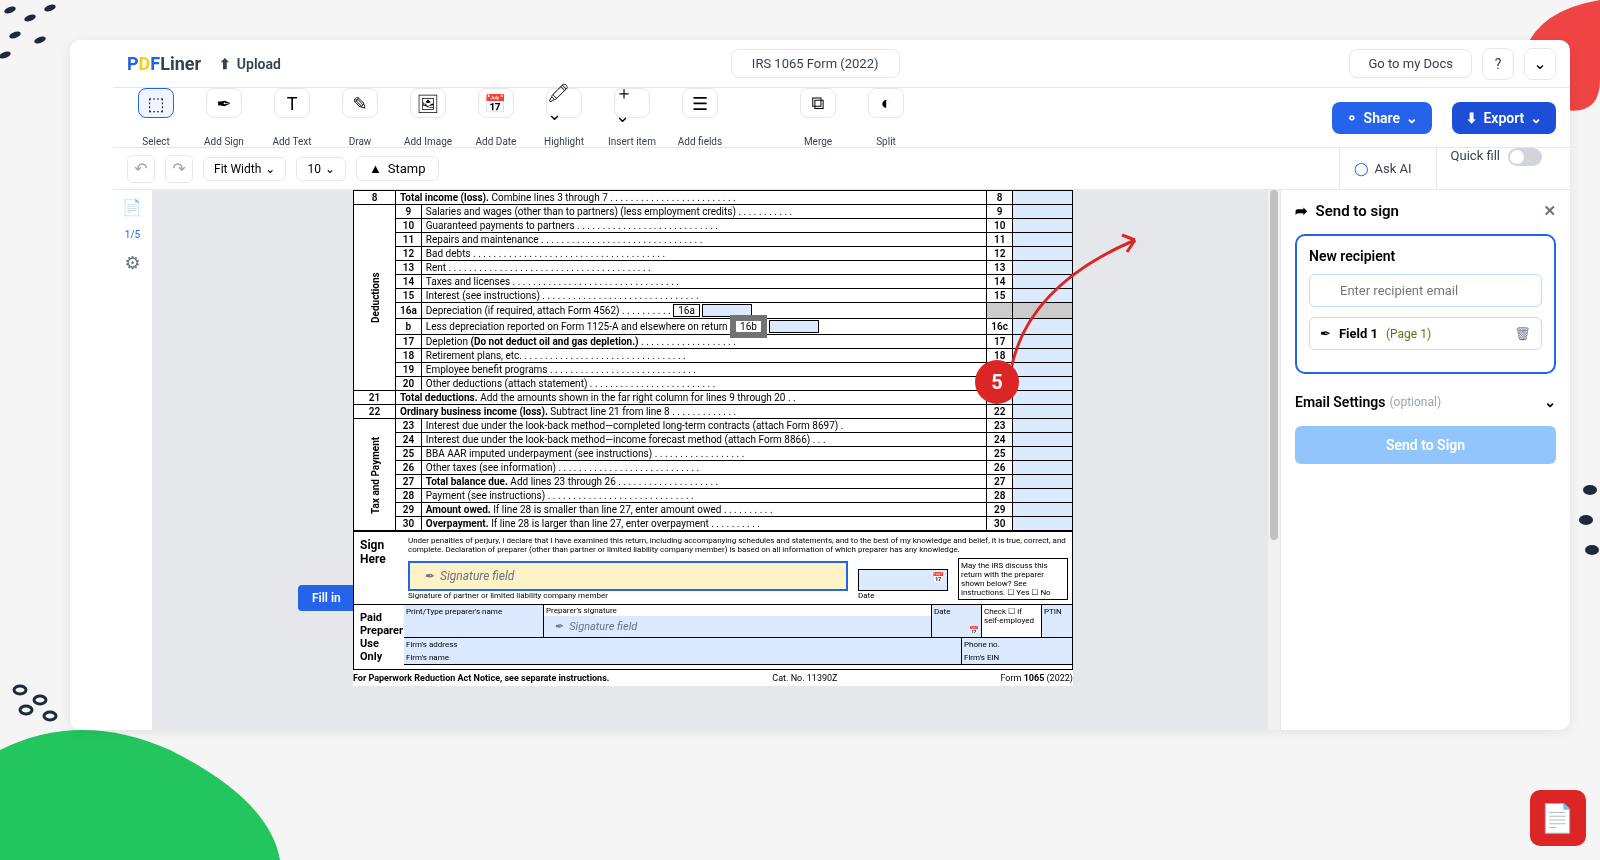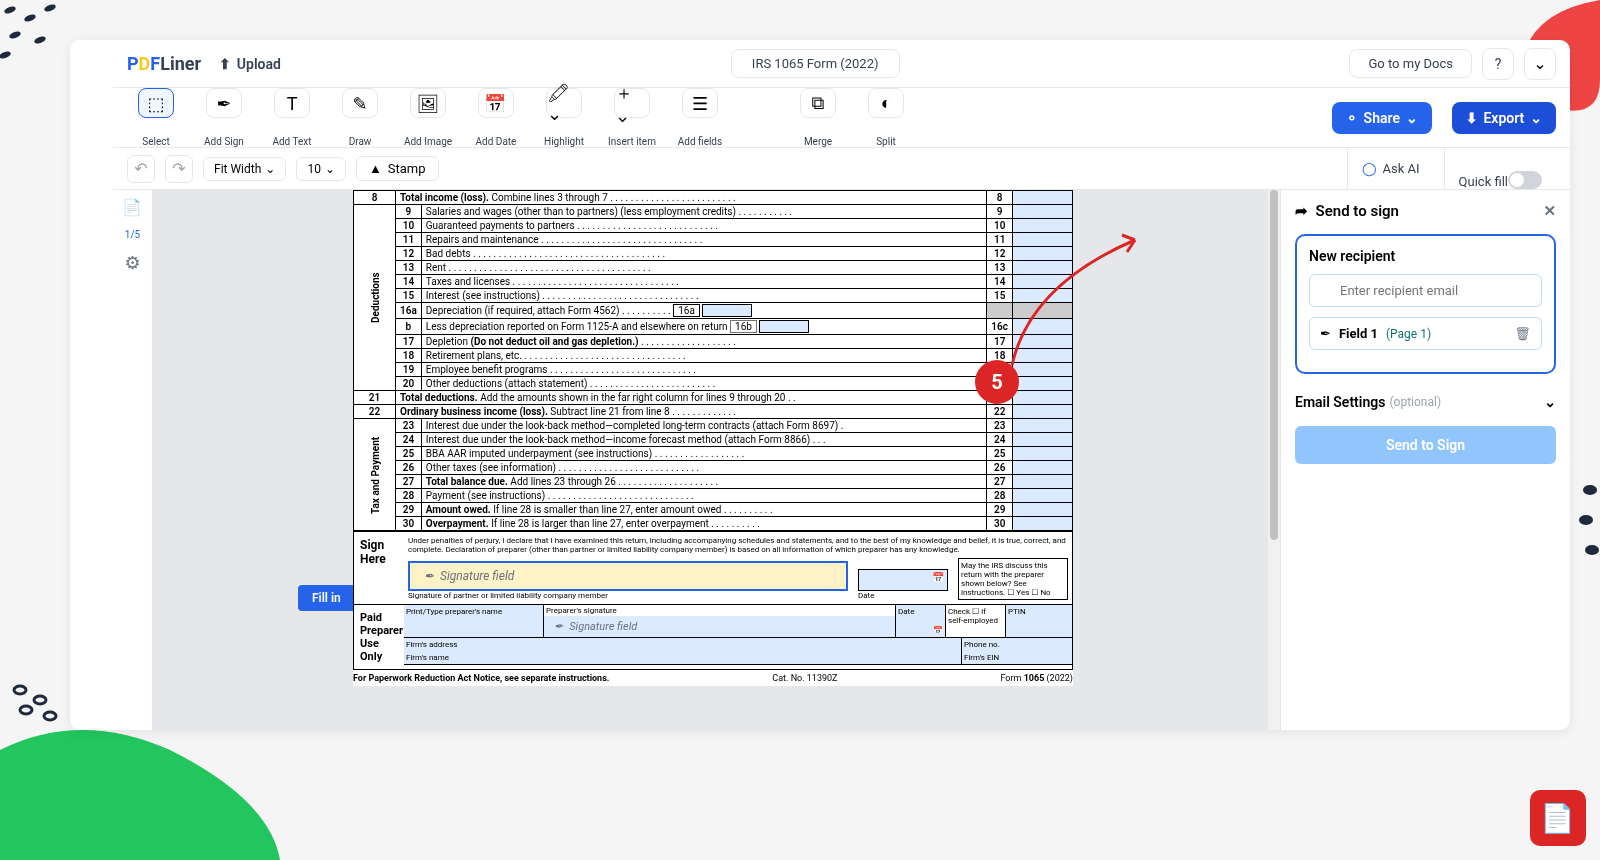--- a/index.html
+++ b/index.html
@@ -21,41 +21,41 @@
 .tool-lbl { font-size: 10px; color: #374151; margin-top: 18px; }
 .toolbar-spacer { flex: 1; }
 .share-btn { background: #2563eb; color: #fff; border-radius: 8px; padding: 8px 14px; font-size: 14px; font-weight: 600; display: flex; align-items: center; gap: 6px; cursor: pointer; }
 .export-btn { background: #1d4ed8; color: #fff; border-radius: 8px; padding: 8px 14px; font-size: 14px; font-weight: 600; display: flex; align-items: center; gap: 6px; cursor: pointer; margin-left: 10px; }
 .subbar { display: flex; align-items: center; height: 42px; padding: 0 14px; border-bottom: 1px solid #e5e7eb; gap: 10px; }
 .undo, .redo { width: 28px; height: 28px; border: 1px solid #e5e7eb; border-radius: 6px; display: flex; align-items: center; justify-content: center; color: #9ca3af; cursor: pointer; }
 .dd { padding: 4px 10px; border: 1px solid #e5e7eb; border-radius: 6px; font-size: 12px; display: flex; align-items: center; gap: 4px; cursor: pointer; }
 .stamp-btn { padding: 4px 12px; border: 1px solid #e5e7eb; border-radius: 6px; font-size: 13px; display: flex; align-items: center; gap: 6px; cursor: pointer; }
 .subbar-spacer { flex: 1; }
 .askai { display: flex; align-items: center; gap: 6px; font-size: 13px; color: #374151; padding: 0 14px; border-left: 1px solid #e5e7eb; height: 100%; cursor: pointer; }
-.quickfill { display: flex; align-items: flex-end; font-size: 13px; color: #374151; padding: 0 14px; border-left: 1px solid #e5e7eb; height: 100%; }
+.quickfill { display: flex; align-items: flex-start; gap: 8px; font-size: 13px; color: #374151; padding: 0 14px; border-left: 1px solid #e5e7eb; height: 100%; }
 .toggle { width: 34px; height: 18px; background: #d1d5db; border-radius: 9px; position: relative; cursor: pointer; }
 .toggle::after { content: ''; position: absolute; width: 14px; height: 14px; background: #fff; border-radius: 50%; top: 2px; left: 2px; }
 .main { display: flex; height: calc(100% - 150px); }
 .leftbar { width: 40px; border-right: 1px solid #e5e7eb; display: flex; flex-direction: column; align-items: center; padding-top: 8px; gap: 12px; }
 .page-ind { font-size: 10px; color: #2563eb; text-align: center; }
 .gear { font-size: 18px; color: #6b7280; cursor: pointer; }
 .canvas { flex: 1; background: #e5e7eb; position: relative; overflow: hidden; }
 .page { position: absolute; left: 200px; top: 0; width: 720px; background: #fff; font-size: 10px; }
 .scrollbar-track { position: absolute; right: 0; top: 0; width: 12px; height: 100%; background: #f1f1f1; }
 .scrollbar-thumb { position: absolute; right: 2px; top: 0; width: 8px; background: #c1c1c1; border-radius: 4px; }
 .sendpanel { width: 290px; border-left: 1px solid #e5e7eb; padding: 12px 14px; }
 .sp-head { display: flex; align-items: center; gap: 8px; font-weight: 600; font-size: 15px; margin-bottom: 14px; }
 .sp-close { margin-left: auto; cursor: pointer; color: #6b7280; }
 .recip-card { border: 2px solid #2563eb; border-radius: 10px; padding: 12px; }
 .recip-title { font-weight: 600; font-size: 14px; margin-bottom: 10px; }
 .recip-input { width: 100%; border: 1px solid #bfdbfe; border-radius: 6px; padding: 8px 10px 8px 30px; font-size: 13px; position: relative; }
 .recip-input-wrap { position: relative; margin-bottom: 10px; }
 .recip-input-wrap::before { content: '👤'; position: absolute; left: 8px; top: 50%; transform: translateY(-50%); font-size: 13px; color: #2563eb; }
 .field-row { border: 1px solid #bfdbfe; border-radius: 6px; padding: 8px 10px; display: flex; align-items: center; gap: 8px; font-size: 13px; margin-bottom: 10px; }
-.field-row .pg { color: #0f766e; font-size: 12px; }
+.field-row .pg { color: #4d7c0f; font-size: 12px; }
 .field-row .trash { margin-left: auto; color: #6b7280; cursor: pointer; }
 .btn-row { display: flex; gap: 10px; }
 .cancel-btn { flex: 1; padding: 9px; border: 1px solid #e5e7eb; border-radius: 6px; font-size: 13px; cursor: pointer; text-align: center; }
 .add-btn { flex: 1; padding: 9px; background: #2563eb; color: #fff; border-radius: 6px; font-size: 13px; font-weight: 600; cursor: pointer; text-align: center; }
 .email-set { margin-top: 20px; display: flex; align-items: center; font-size: 14px; font-weight: 600; cursor: pointer; }
 .email-set .opt { color: #9ca3af; font-weight: 400; font-size: 12px; margin-left: 4px; }
 .email-set .chev { margin-left: auto; }
 .sendto-btn { margin-top: 16px; width: 100%; padding: 11px; background: #93c5fd; color: #fff; border-radius: 6px; font-size: 14px; font-weight: 600; text-align: center; cursor: pointer; }
 .fillin-btn { position: absolute; left: 145px; top: 395px; background: #2563eb; color: #fff; padding: 6px 14px; font-size: 12px; font-weight: 600; border-radius: 4px 0 0 4px; cursor: pointer; }
 .fillin-btn::after { content: ''; position: absolute; right: -12px; top: 0; width: 0; height: 0; border-top: 14px solid transparent; border-bottom: 14px solid transparent; border-left: 12px solid #2563eb; }
@@ -277,21 +277,21 @@
                 <td class="amtcol"></td>
               </tr>
           <tr>
                 <td class="rownum">16a</td>
                 <td>Depreciation (if required, attach Form 4562) .  .  .  .  .  .  .  .  .  .  <span style="border:1px solid #000;padding:0 4px">16a</span> <span class="bf" style="display:inline-block;width:50px;border:1px solid #000">&nbsp;</span></td>
                 <td class="rownum2" style="background:#ccc"></td>
                 <td class="amtcol" style="background:#ccc"></td>
               </tr>
           <tr>
                 <td class="rownum">b</td>
-                <td>Less depreciation reported on Form 1125-A and elsewhere on return  <span style="border:1px solid #737373;padding:0 4px">16b</span> <span class="bf" style="display:inline-block;width:50px;border:1px solid #000">&nbsp;</span></td>
+                <td>Less depreciation reported on Form 1125-A and elsewhere on return  <span style="border:6px solid #737373;padding:0 4px">16b</span> <span class="bf" style="display:inline-block;width:50px;border:1px solid #000">&nbsp;</span></td>
                 <td class="rownum2">16c</td>
                 <td class="amtcol"></td>
               </tr>
           <tr>
                 <td class="rownum">17</td>
                 <td>Depletion <b>(Do not deduct oil and gas depletion.)</b>  .  .  .  .  .  .  .  .  .  .  .  .  .  .  .  .  .  .  .</td>
                 <td class="rownum2">17</td>
                 <td class="amtcol"></td>
               </tr>
           <tr>
@@ -402,21 +402,21 @@
           <div style="width:50px;padding:6px;font-weight:700;font-size:11px">Paid Preparer Use Only</div>
           <div style="flex:1">
             <div style="display:flex;border-bottom:1px solid #000">
               <div class="bf small" style="width:140px;border-right:1px solid #000;padding:2px">Print/Type preparer's name</div>
               <div style="flex:1;position:relative;border-right:1px solid #000">
                 <div class="small" style="padding:1px 2px">Preparer's signature</div>
                 <div class="sigfield2">✒ <span>Signature field</span></div>
               </div>
               <div class="bf small" style="width:50px;border-right:1px solid #000;padding:2px;position:relative"><span>Date</span><span style="position:absolute;right:2px;bottom:2px">📅</span></div>
               <div class="small" style="width:60px;border-right:1px solid #000;padding:2px">Check ☐ if self-employed</div>
-              <div class="bf small" style="width:66px;padding:2px">PTIN</div>
+              <div class="bf small" style="width:30px;padding:2px">PTIN</div>
             </div>
             <div style="display:flex">
               <div class="bf small" style="flex:1;border-right:1px solid #000;padding:2px">Firm's address</div>
               <div class="bf small" style="width:110px;padding:2px">Phone no.</div>
             </div>
             <div style="display:flex;border-bottom:1px solid #000">
               <div class="bf small" style="flex:1;border-right:1px solid #000;padding:2px">Firm's name</div>
               <div class="bf small" style="width:110px;padding:2px">Firm's EIN</div>
             </div>
           </div>

